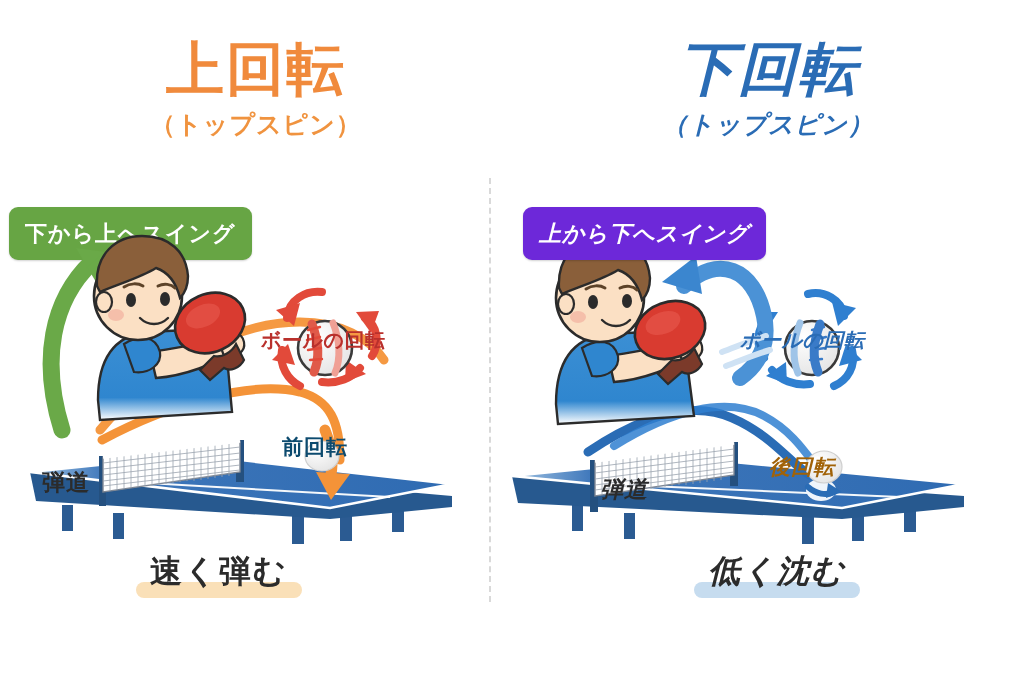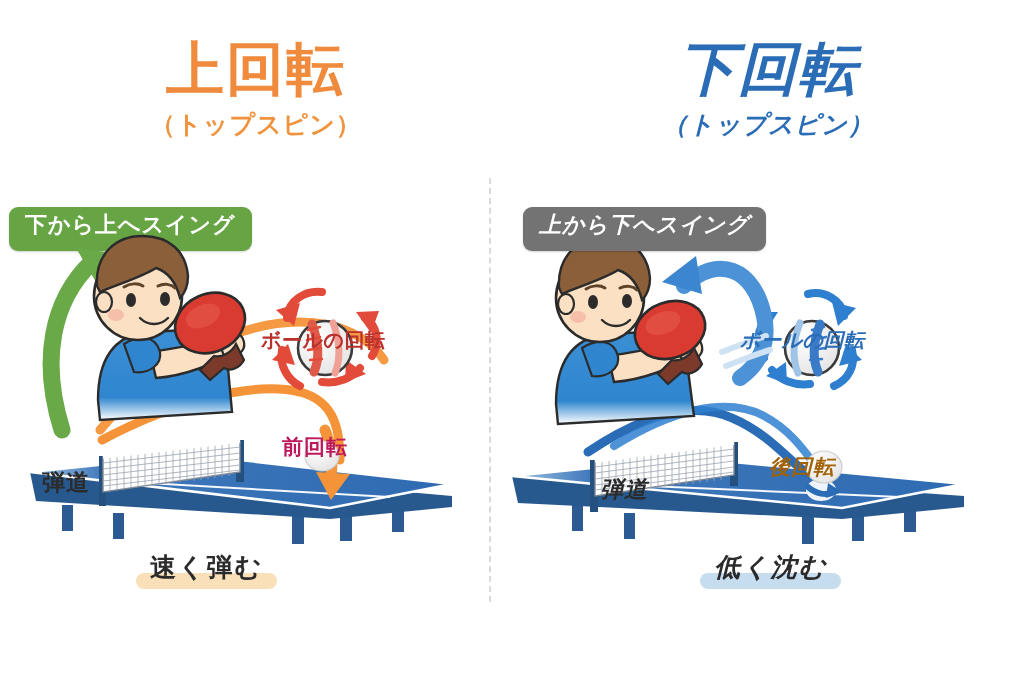--- a/index.html
+++ b/index.html
@@ -34,36 +34,36 @@
     position:absolute;left:489px;top:178px;width:0;height:424px;
     border-left:2px dashed #d9d9d9;
   }
 
   
   .badge{
     position:absolute;
     border-radius:9px;
     color:#ffffff;
     font-size:22px;font-weight:bold;letter-spacing:1px;
-    padding:3px 16px 11px 16px;
+    padding:12px 16px 11px 16px;
     white-space:nowrap;
     box-shadow:0 1px 2px rgba(0,0,0,.18);
   }
   .badge-green{left:9px;top:207px;background:#67a544;}
-  .badge-blue{left:523px;top:207px;background:#737373;}
+  .badge-blue{left:523px;top:207px;background:#6d28d9;}
 
   
   .lbl{position:absolute;font-weight:bold;white-space:nowrap;margin-top:44px;}
   .lbl-spin-l{left:261px;top:283px;font-size:20px;color:#b9302c;letter-spacing:.5px;}
-  .lbl-rot-l{left:282px;top:389px;font-size:21px;color:#be185d;letter-spacing:1px;}
+  .lbl-rot-l{left:282px;top:389px;font-size:21px;color:#0c4a6e;letter-spacing:1px;}
   .lbl-traj-l{left:42px;top:423px;font-size:23px;color:#2b2b2b;letter-spacing:1px;}
 
   
   .caption{
-    position:absolute;font-size:26px;font-weight:bold;color:#2b2b2b;
+    position:absolute;font-size:32px;font-weight:bold;color:#2b2b2b;
     letter-spacing:2px;white-space:nowrap;padding:2px 14px 6px 14px;
   }
   .caption .hl{position:absolute;left:0;right:0;bottom:2px;height:16px;border-radius:8px;z-index:0;}
   .caption .txt{position:relative;z-index:1;}
   .caption-l{left:136px;top:548px;}
   .caption-l .hl{background:#fae0b8;}
   .caption-r{left:694px;top:548px;}
   .caption-r .hl{background:#c6dcef;}
 
   svg{display:block;overflow:visible;}
@@ -369,19 +369,19 @@
         </g>
       </g>
     </svg>
 
     <div class="badge badge-blue" style="left:11px;">上から下へスイング</div>
 
     <div class="lbl" style="left:228px;top:283px;font-size:20px;color:#2a6cb5;letter-spacing:.5px;">ボールの回転</div>
     <div class="lbl" style="left:257px;top:409px;font-size:21px;color:#a16207;letter-spacing:1px;">後回転</div>
     <div class="lbl" style="left:88px;top:430px;font-size:23px;color:#2b2b2b;letter-spacing:1px;">弾道</div>
 
-    <div class="caption caption-r" style="left:188px;">
+    <div class="caption caption-r" style="left:182px;">
       <span class="hl"></span>
       <span class="txt">低く沈む</span>
     </div>
   </div>
 
 </div>
 
 </body></html>

